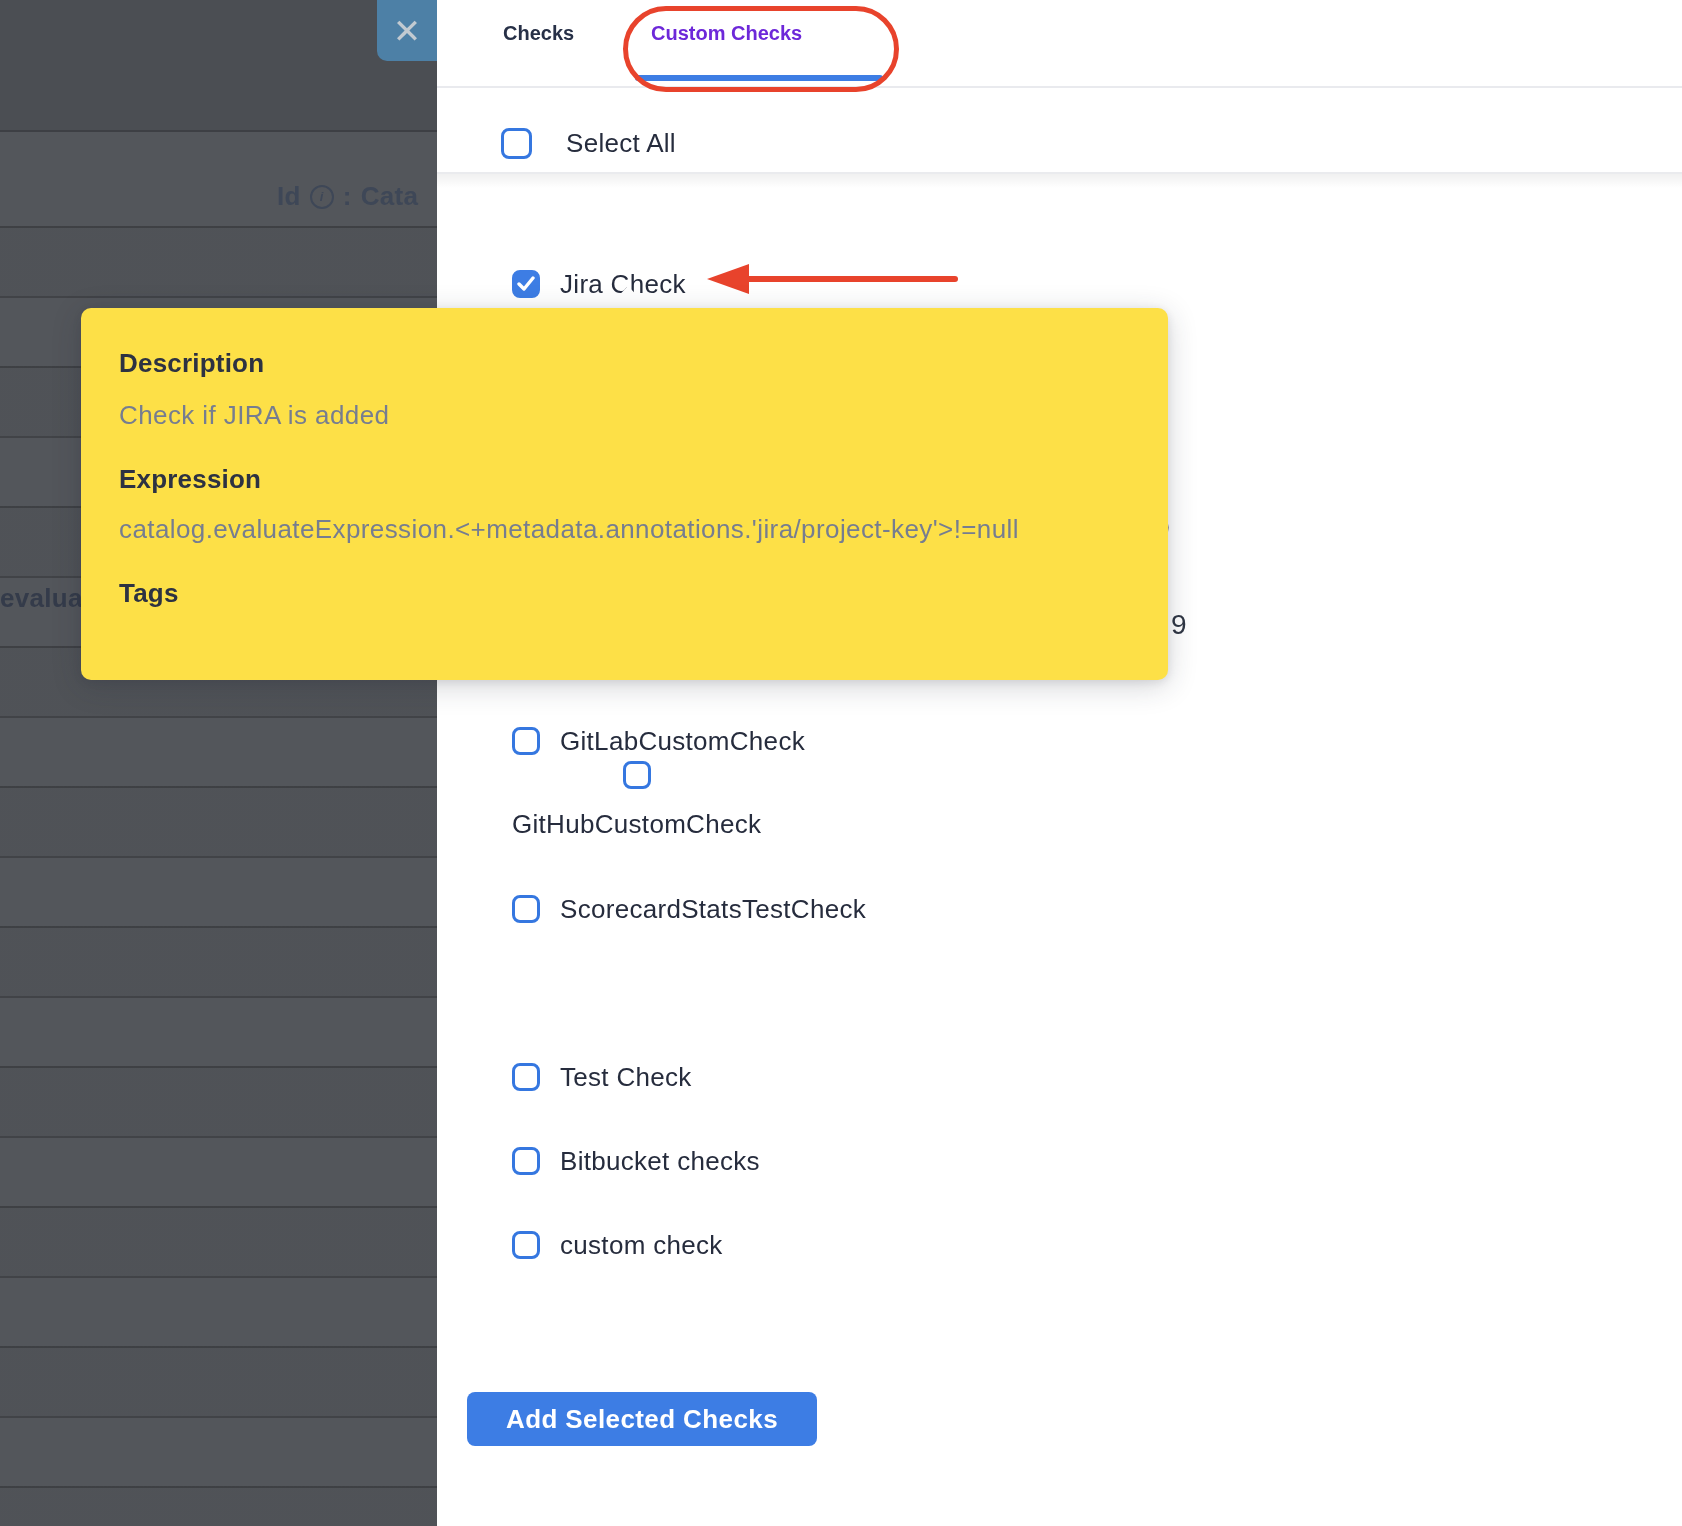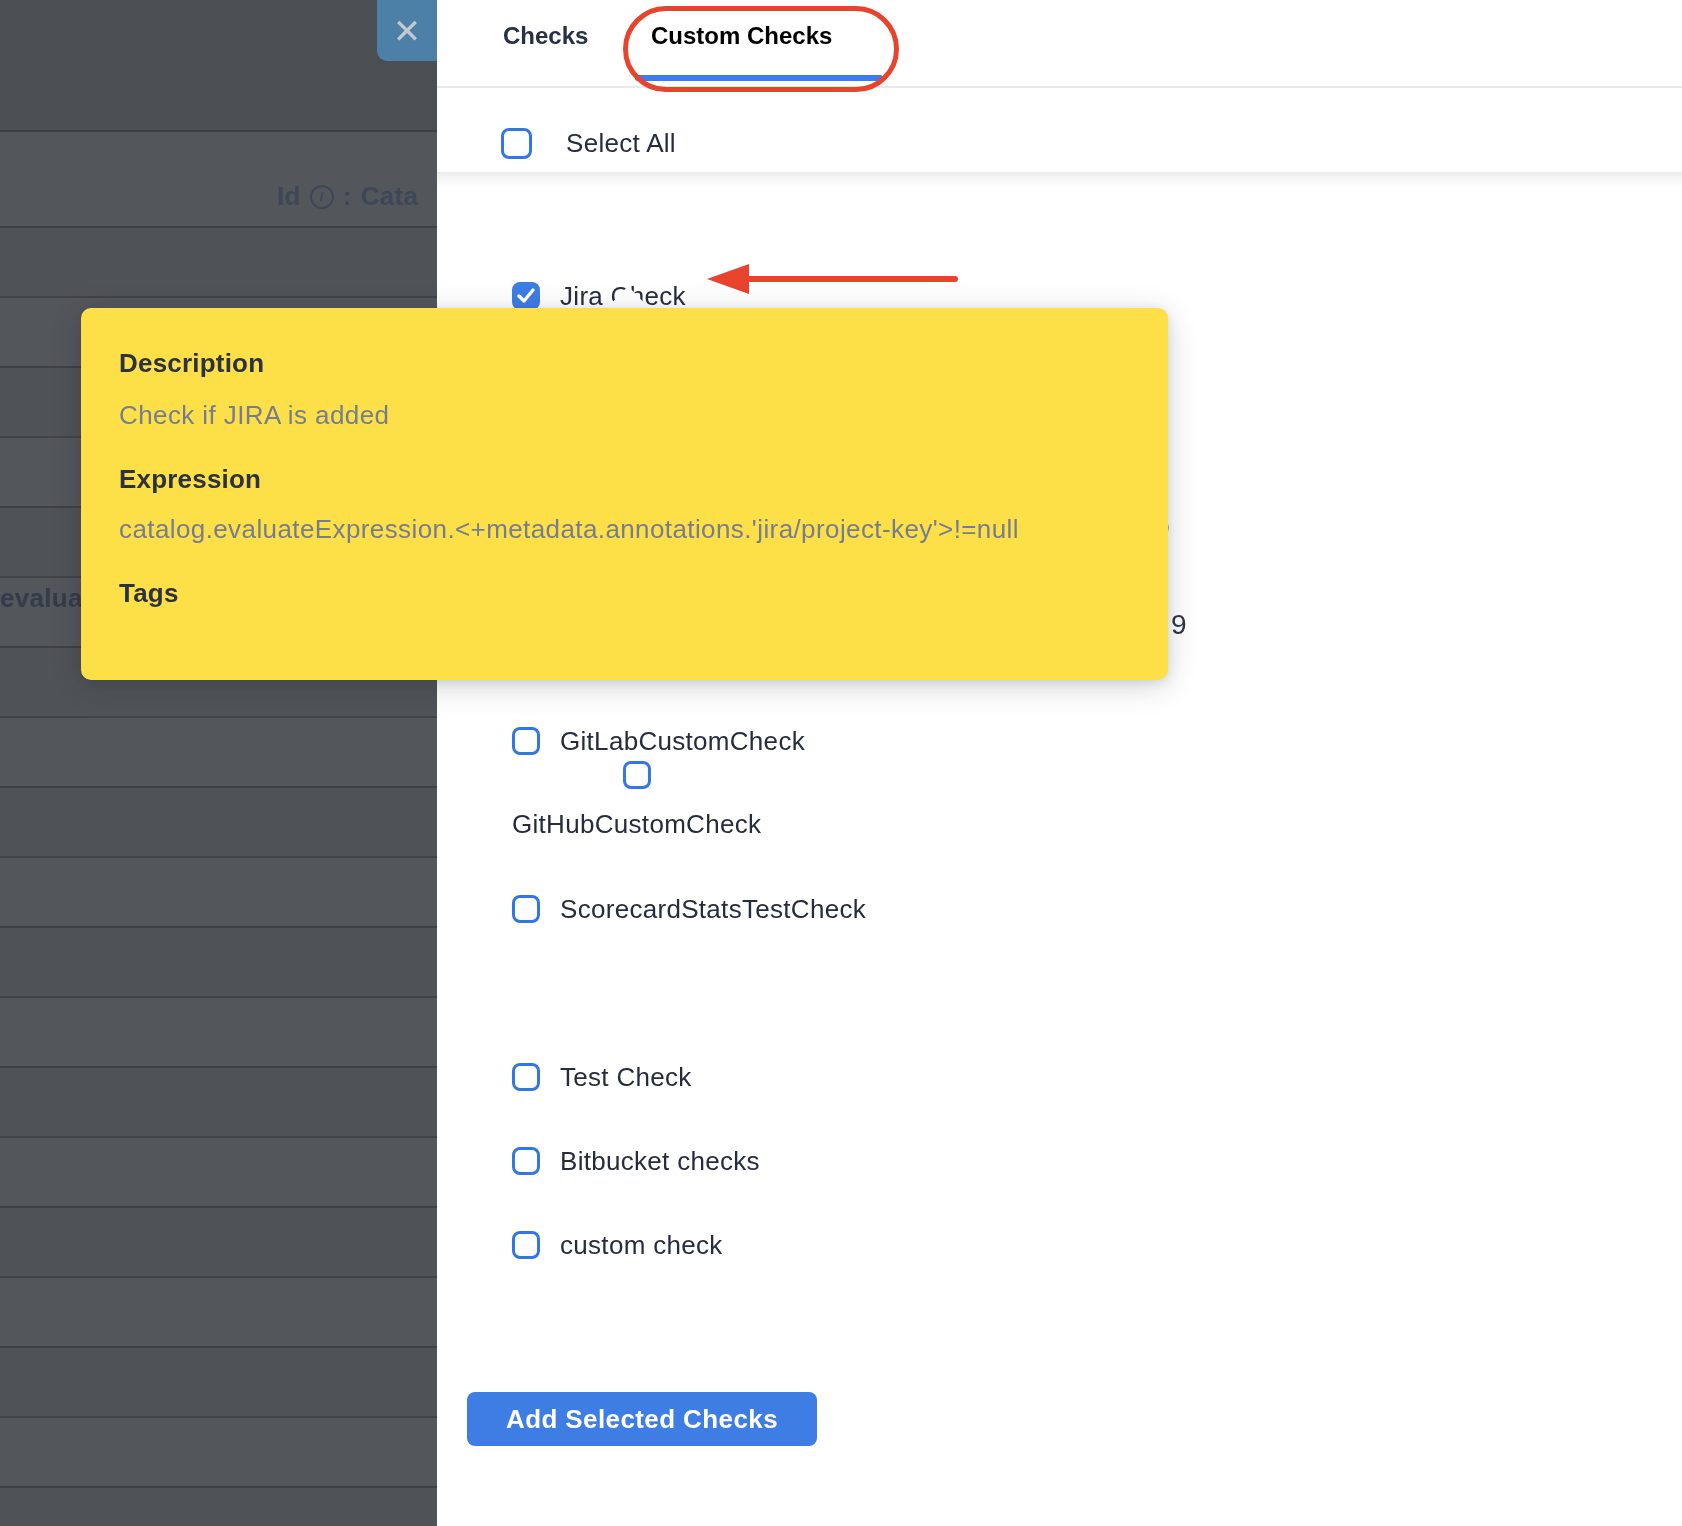--- a/index.html
+++ b/index.html
@@ -22,23 +22,23 @@
   .row-fragment{position:absolute;left:0px;top:583px;color:#343B4A;font-size:26px;font-weight:600;letter-spacing:.3px;}
 
   
   .panel{position:absolute;left:437px;top:0;width:1245px;height:1526px;background:#fff;z-index:2;}
 
   .close-btn{position:absolute;left:377px;top:0;width:60px;height:61px;background:#4D80A6;
     border-radius:0 0 0 10px;display:flex;align-items:center;justify-content:center;cursor:pointer;z-index:3;
     color:#C2CAD1;font-size:34px;font-weight:700;line-height:1;}
 
   .panel-header{position:absolute;left:0;top:0;width:1245px;height:86px;border-bottom:2px solid #E9EAEE;background:#fff;}
-  .tab{position:absolute;top:22px;font-size:24px;cursor:pointer;white-space:nowrap;color:#273047;}
+  .tab{position:absolute;top:22px;font-size:20px;cursor:pointer;white-space:nowrap;color:#273047;}
   .tab-checks{left:66px;font-weight:600;}
-  .tab-custom{left:214px;font-weight:800;color:#000000;}
+  .tab-custom{left:214px;font-weight:800;color:#6d28d9;}
   .tab-underline{position:absolute;left:198px;top:75px;width:248px;height:6px;background:#3D7DE4;border-radius:3px;}
   .annotation-oval{position:absolute;left:186px;top:6px;width:276px;height:86px;
     border:5px solid #E8432C;border-radius:44px;pointer-events:none;box-sizing:border-box;}
 
   .select-all-row{position:absolute;left:64px;top:126px;display:flex;align-items:center;gap:34px;height:34px;}
   .header-divider{position:absolute;left:0;top:172px;width:1245px;height:2px;background:#EAEBEE;}
   .scroll-shadow{position:absolute;left:0;top:174px;width:1245px;height:14px;
     background:linear-gradient(rgba(0,0,0,0.06),rgba(0,0,0,0));}
 
   .cb{width:28px;height:28px;border:3px solid #3577E0;border-radius:8px;background:#fff;box-sizing:border-box;
@@ -98,21 +98,21 @@
     <div class="annotation-oval"></div>
   </div>
 
   <div class="select-all-row">
     <span class="cb big"></span>
     <span class="check-label">Select All</span>
   </div>
   <div class="header-divider"></div>
   <div class="scroll-shadow"></div>
 
-  <div class="check-row" style="top:280px;">
+  <div class="check-row" style="top:268px;">
     <span class="cb checked">
       <svg width="18" height="16" viewBox="0 0 18 16">
         <polyline points="2,8 7,13 16,2" fill="none" stroke="#ffffff" stroke-width="3.4" stroke-linecap="round" stroke-linejoin="round"></polyline>
       </svg>
     </span>
     <span class="check-label">Jira Check</span>
   </div>
 
   <svg class="arrow-annotation" viewBox="0 0 254 36">
     <line x1="36" y1="18" x2="248" y2="18" stroke="#E8432C" stroke-width="6" stroke-linecap="round"></line>

